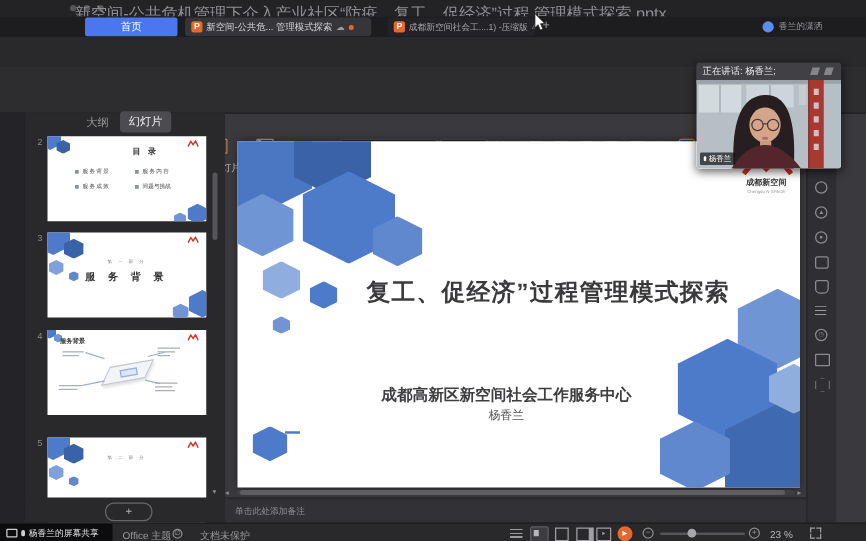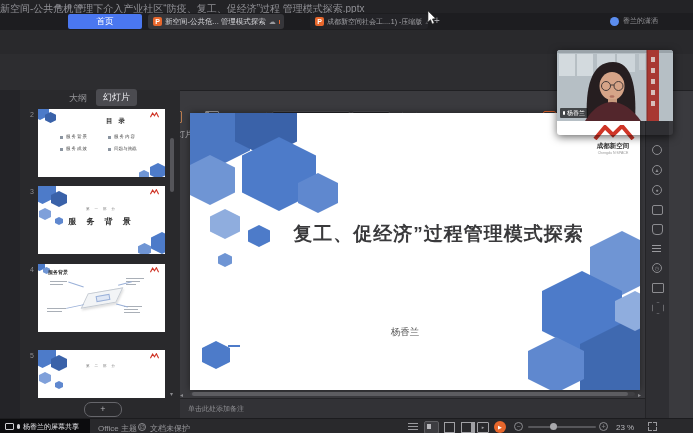--- a/index.html
+++ b/index.html
@@ -3,21 +3,21 @@
 <meta charset="utf-8">
 <style>
   html,body{margin:0;padding:0;background:#111;}
   .app{position:relative;width:693px;height:433px;background:#3a3a3e;overflow:hidden;
        font-family:"Liberation Sans","DejaVu Sans",sans-serif;color:#c8c8cc;
        -webkit-font-smoothing:antialiased;}
   .abs{position:absolute;}
   
   .titlebar{left:0;top:0;width:693px;height:13px;background:#232326;}
   .tdot{width:5px;height:5px;border-radius:50%;background:#55555a;top:4px;}
-  .wtitle{left:0;right:100px;top:2px;text-align:left;font-size:10px;color:#8f8f94;white-space:nowrap;}
+  .wtitle{left:0;right:100px;top:2px;text-align:center;font-size:13px;color:#8f8f94;white-space:nowrap;}
   .tabbar{left:0;top:13px;width:693px;height:17px;background:#1d1d20;}
   .homebtn{left:68px;top:1px;width:74px;height:15px;background:#4a77f0;border-radius:2px;
            color:#fff;font-size:8.5px;text-align:center;line-height:15px;}
   .doctab{top:1px;height:15px;border-radius:3px;display:flex;align-items:center;gap:3px;
           padding:0 5px;box-sizing:border-box;overflow:hidden;white-space:nowrap;}
   .wpsic{width:9px;height:9px;border-radius:2px;background:#e8672c;color:#fff;font-size:7px;
          font-weight:bold;text-align:center;line-height:9px;flex:0 0 auto;}
   .menubar{left:0;top:30px;width:693px;height:24px;background:#29292c;}
   .mtab{top:36px;font-size:9px;color:#c0c0c4;}
   .ribbon{left:0;top:54px;width:693px;height:36px;background:#2d2d30;border-bottom:1px solid #202023;}
@@ -60,21 +60,21 @@
 
   <div class="abs titlebar">
     <span class="abs tdot" style="left:56px"></span>
     <span class="abs tdot" style="left:67px"></span>
     <span class="abs tdot" style="left:78px"></span>
     <div class="abs wtitle">新空间-公共危机管理下介入产业社区“防疫、复工、促经济”过程 管理模式探索.pptx</div>
   </div>
 
   <div class="abs tabbar">
     <div class="abs homebtn">首页</div>
-    <div class="abs doctab" style="left:148px;width:136px;background:#36363a">
+    <div class="abs doctab" style="left:148px;width:149px;background:#36363a">
       <span class="wpsic">P</span>
       <span style="font-size:7.5px;color:#d6d6da">新空间-公共危... 管理模式探索</span>
       <span style="font-size:7px;color:#9a9a9e">☁</span>
       <span style="width:4px;height:4px;border-radius:50%;background:#e8672c"></span>
     </div>
     <div class="abs doctab" style="left:310px;width:118px;background:#232327">
       <span class="wpsic">P</span>
       <span style="font-size:7px;color:#a4a4a8">成都新空间社会工....1) -压缩版</span>
       <span style="font-size:6px;color:#8f8f93">⚠</span>
       <span style="width:3px;height:3px;border-radius:50%;background:#75757a"></span>
@@ -279,20 +279,21 @@
     <span class="hex" style="left:338px;top:224px;width:56px;height:56px;background:#5f88cf"></span>
     <span class="hex" style="left:425px;top:178px;width:40px;height:40px;background:#8fadde"></span>
 
     <svg class="abs" style="left:403px;top:12px" width="42" height="15" viewBox="0 0 42 15">
         <path d="M2 14 L12 2 L20 10 L29 1 L40 14" stroke="#cf3527" stroke-width="4" fill="none"></path>
       </svg>
     <div class="abs" style="left:398px;top:29px;width:50px;text-align:center;font-size:6.5px;font-weight:bold;color:#333">成都新空间</div>
     <div class="abs" style="left:398px;top:38px;width:50px;text-align:center;font-size:3.5px;color:#999">Chengdu N·SPACE</div>
 
     <div class="abs stitle" style="top:108px">复工、促经济”过程管理模式探索</div>
+    <div class="abs" style="left:0;right:20px;top:195px;text-align:center;font-size:12.5px;font-weight:bold;color:#3e3e40">成都高新区新空间社会工作服务中心</div>
     <div class="abs" style="left:0;right:20px;top:213px;text-align:center;font-size:9.5px;color:#555">杨香兰</div>
     <span class="abs" style="left:38px;top:232px;width:12px;height:2px;background:#4d7bc9"></span>
   </div>
 
   <span class="abs" style="left:170px;top:390px;font-size:6px;color:#8a8a8e">▾</span>
   <span class="abs" style="left:180px;top:391px;font-size:6px;color:#8a8a8e">◂</span>
   <span class="abs" style="left:190px;top:392px;width:445px;height:4px;background:#3f3f43;border-radius:2px"></span>
   <span class="abs" style="left:192px;top:392px;width:436px;height:4px;background:#5d5d61;border-radius:2px"></span>
   <span class="abs" style="left:638px;top:391px;font-size:6px;color:#8a8a8e">▸</span>
   <div class="abs" style="left:180px;top:398px;width:465px;height:20px;background:#323236;border-top:1px solid #242427">
@@ -311,21 +312,21 @@
   <span class="abs hex" style="left:652px;top:302px;width:10px;height:10px;background:transparent;border:1px solid #6a6a6e"></span>
 
   <div class="abs statusbar">
     <div class="abs sharepill">
       <span style="width:7px;height:5px;border:1px solid #d0d0d4;border-radius:1px"></span>
       <span style="width:3px;height:5px;background:#d0d0d4;border-radius:2px"></span>
       <span style="font-size:7px;color:#e4e4e8;white-space:nowrap">杨香兰的屏幕共享</span>
     </div>
     <span class="abs" style="left:98px;top:4px;font-size:8px;color:#98989c">Office 主题</span>
     <span class="abs circ" style="left:138px;top:4px;width:8px;height:8px;font-size:6px;line-height:7px;color:#98989c">∅</span>
-    <span class="abs" style="left:150px;top:4px;font-size:8px;color:#98989c">文档未保护</span>
+    <span class="abs" style="left:160px;top:4px;font-size:8px;color:#98989c">文档未保护</span>
 
     <span class="abs lnic" style="left:408px;top:4px"></span>
     <span class="abs" style="left:424px;top:2px;width:13px;height:11px;background:#3d3d41;border:1px solid #5e5e62;border-radius:2px">
         <span style="position:absolute;left:2px;top:2px;width:4px;height:5px;background:#b8b8bc"></span>
       </span>
     <span class="abs" style="left:444px;top:3px;width:9px;height:9px;border:1px solid #a0a0a4;background:linear-gradient(90deg,transparent 4px,#29292c 4px 5px,transparent 5px),linear-gradient(transparent 4px,#29292c 4px 5px,transparent 5px)"></span>
     <span class="abs" style="left:461px;top:3px;width:9px;height:9px;border:1px solid #a0a0a4;border-right-width:4px"></span>
     <span class="abs" style="left:477px;top:3px;width:10px;height:9px;border:1px solid #a0a0a4;border-radius:1px;font-size:5px;line-height:9px;text-align:center;color:#a0a0a4">▸</span>
     <span class="abs" style="left:494px;top:2px;width:12px;height:12px;border-radius:50%;background:#e8672c;text-align:center;line-height:12px;font-size:5px;color:#fff">▶</span>
     <span class="abs circ" style="left:514px;top:3px;width:9px;height:9px;font-size:7px;line-height:7px;color:#8c8c90">−</span>
@@ -335,20 +336,25 @@
     <span class="abs" style="left:616px;top:4px;font-size:8px;color:#b8b8bc">23 %</span>
     <span class="abs" style="left:648px;top:3px;width:9px;height:9px">
       <i class="fsq" style="left:0;top:0;border-left:1px solid #9a9a9e;border-top:1px solid #9a9a9e"></i>
       <i class="fsq" style="right:0;top:0;border-right:1px solid #9a9a9e;border-top:1px solid #9a9a9e"></i>
       <i class="fsq" style="left:0;bottom:0;border-left:1px solid #9a9a9e;border-bottom:1px solid #9a9a9e"></i>
       <i class="fsq" style="right:0;bottom:0;border-right:1px solid #9a9a9e;border-bottom:1px solid #9a9a9e"></i>
     </span>
   </div>
 
   <div class="abs cam">
+    <div class="camhead">
+      <span style="font-size:7.5px;color:#ececf0;white-space:nowrap">正在讲话: 杨香兰;</span>
+      <span style="position:absolute;right:18px;top:4px;width:6px;height:6px;background:#85858a;transform:skewX(-18deg)"></span>
+      <span style="position:absolute;right:7px;top:4px;width:6px;height:6px;background:#85858a;transform:skewX(-18deg)"></span>
+    </div>
     <div style="position:relative;width:116px;height:71px">
       <svg width="116" height="71" viewBox="0 0 116 71">
         <rect x="0" y="0" width="116" height="71" fill="#b6bfc5"></rect>
         <rect x="0" y="0" width="116" height="3" fill="#9aa3a9"></rect>
         <rect x="2" y="4" width="34" height="22" fill="#d3dade"></rect>
         <rect x="40" y="4" width="38" height="18" fill="#cdd5da"></rect>
         <rect x="82" y="4" width="6" height="16" fill="#c5cdd2"></rect>
         <line x1="19" y1="4" x2="19" y2="26" stroke="#9aa4aa" stroke-width="1"></line>
         <line x1="59" y1="4" x2="59" y2="22" stroke="#9aa4aa" stroke-width="1"></line>
         <rect x="90" y="0" width="12" height="71" fill="#a83832"></rect>

